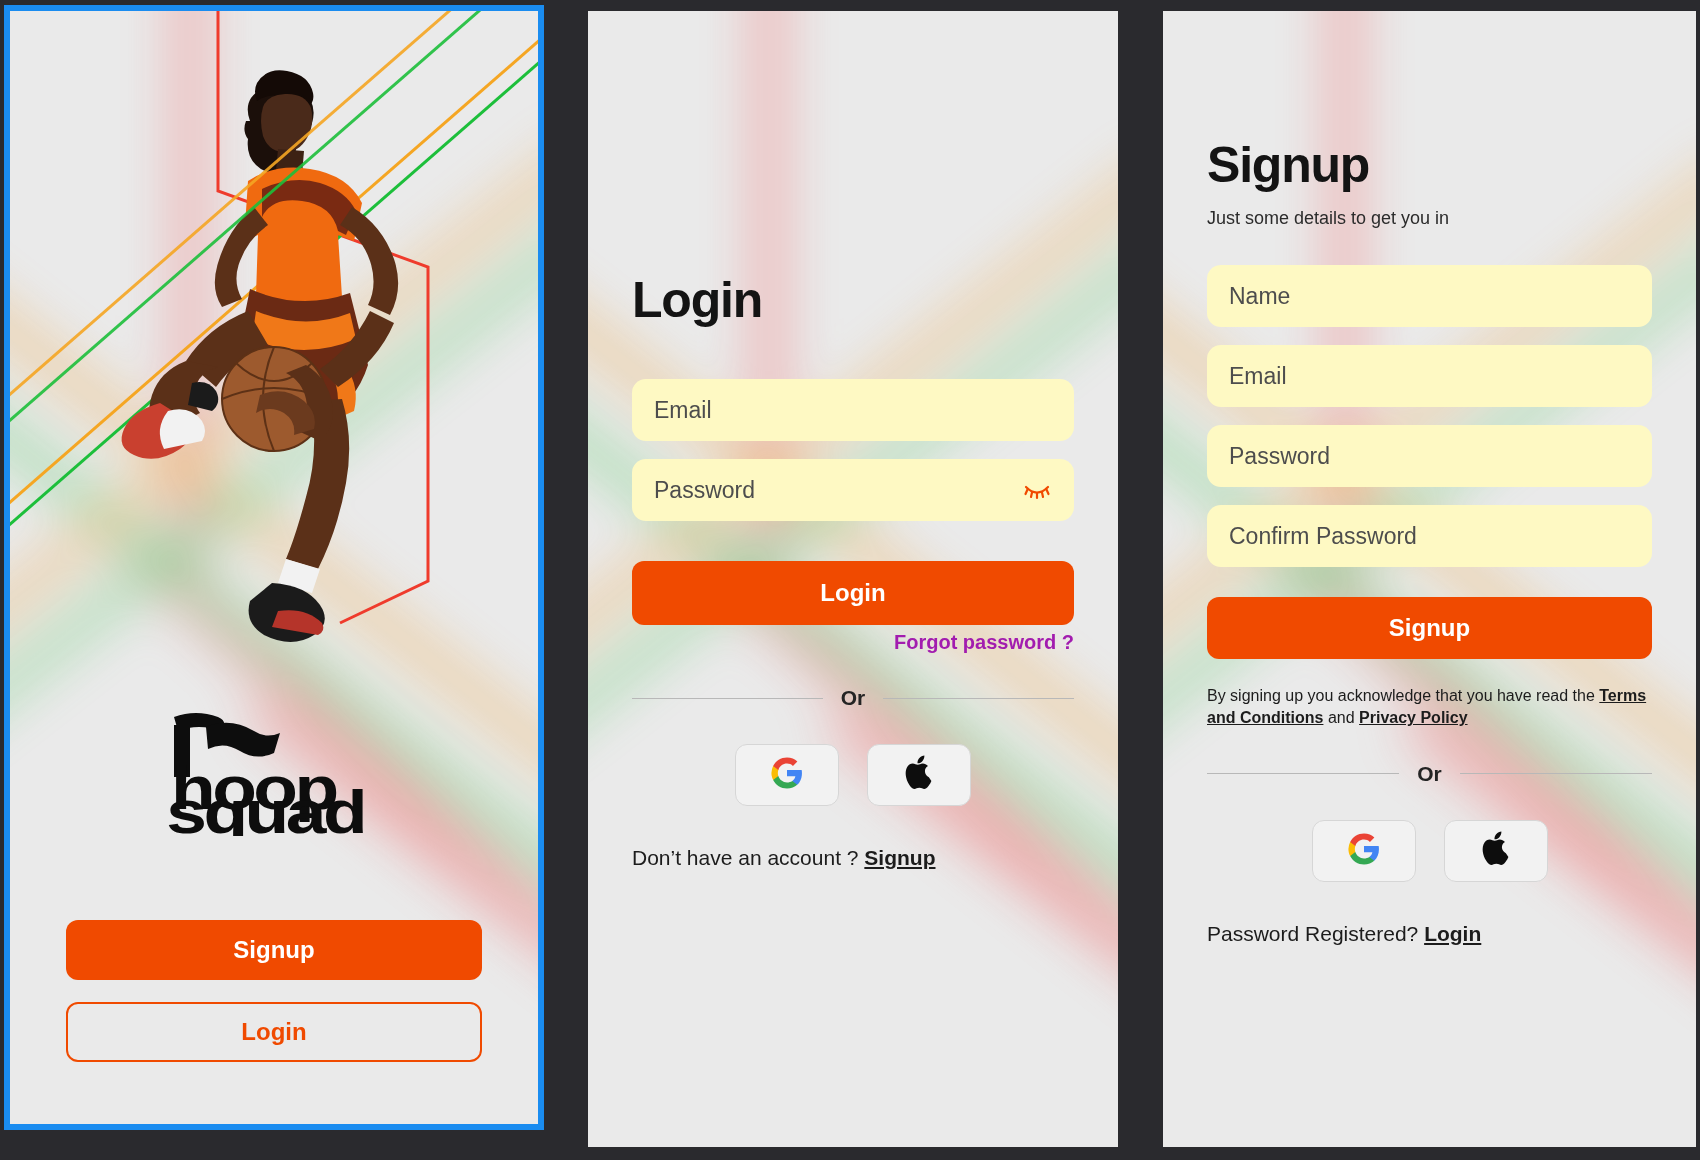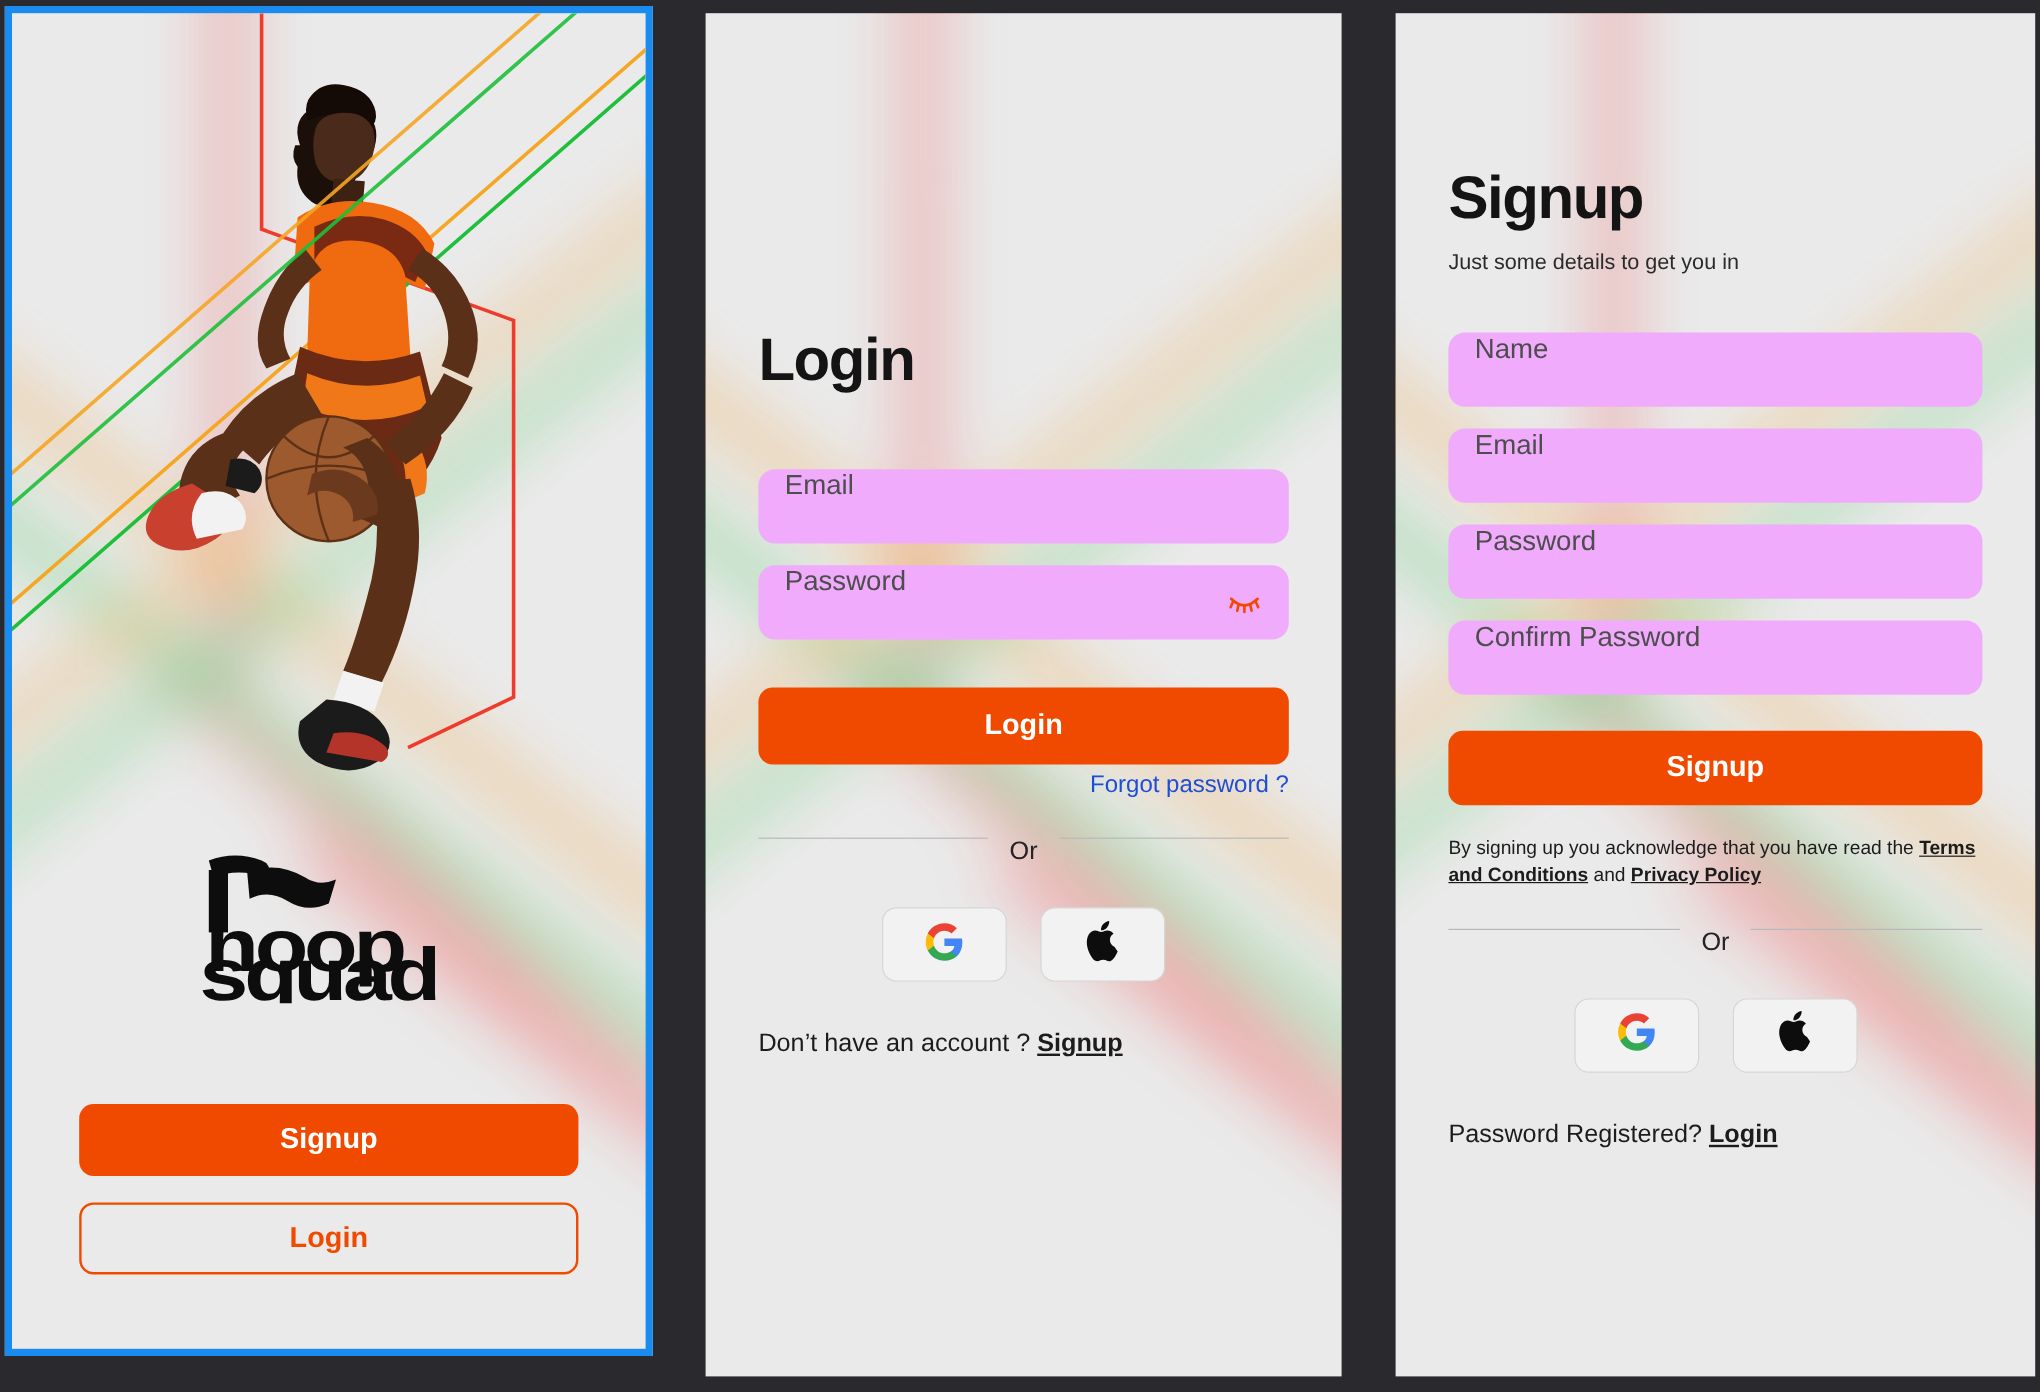--- a/index.html
+++ b/index.html
@@ -133,27 +133,26 @@
   }
   .subheading {
     font-size: 18px;
     color: #2b2b2b;
     margin-top: 14px;
   }
 
   .field {
     position: relative;
     height: 62px;
-    background: #f0abfc;
+    background: #fef9c3;
     border-radius: 14px;
     display: flex;
-    align-items: flex-start;
+    align-items: center;
     padding: 0 22px;
     margin-bottom: 18px;
-    margin-top: 12px;
   }
   .field .ph {
     font-size: 23px;
     color: #4d4d4d;
   }
   .eye-btn {
     position: absolute;
     right: 22px;
     top: 50%;
     transform: translateY(-50%);
@@ -161,30 +160,32 @@
     height: 30px;
     display: flex;
     align-items: center;
     justify-content: center;
     cursor: pointer;
   }
 
   .forgot {
     text-align: right;
     font-size: 20px;
-    color: #1d4ed8;
+    color: #a21caf;
     margin-top: 6px;
     cursor: pointer;
+    font-weight: bold;
   }
 
   .or-row {
     display: flex;
-    align-items: flex-start;
+    align-items: center;
     gap: 18px;
     margin-top: 32px;
+    font-weight: bold;
   }
   .or-row .line { flex: 1; height: 1px; background: #b8b8b8; }
   .or-row .or-text { font-size: 21px; color: #242424; }
 
   .social-row {
     display: flex;
     justify-content: center;
     gap: 28px;
     margin-top: 34px;
   }

